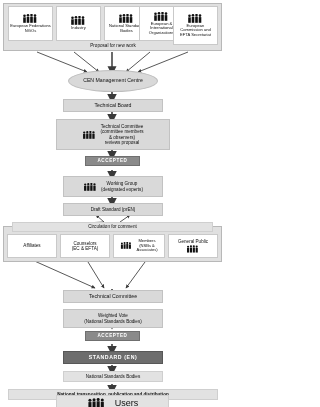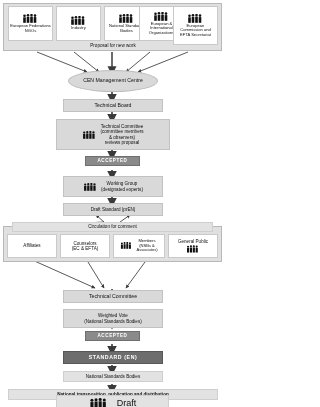--- a/index.html
+++ b/index.html
@@ -341,17 +341,17 @@
           <circle cx="5" cy="3.5" r="2.6" fill="#111"></circle>
             <rect x="2.4" y="6.6" width="5.2" height="11" fill="#111"></rect>
           <circle cx="12" cy="2.6" r="2.6" fill="#111"></circle>
             <rect x="9.4" y="5.6" width="5.2" height="12" fill="#111"></rect>
           <circle cx="19" cy="2.2" r="2.6" fill="#111"></circle>
             <rect x="16.4" y="5.2" width="5.2" height="12.4" fill="#111"></rect>
           <circle cx="26" cy="3.2" r="2.6" fill="#111"></circle>
             <rect x="23.4" y="6.2" width="5.2" height="11.4" fill="#111"></rect>
         </svg>
       </span>
-      <span class="t8">Draft</span>
+      <span class="t8">Users</span>
     </div>
   </div>
 
 </div>
 
 </body></html>

